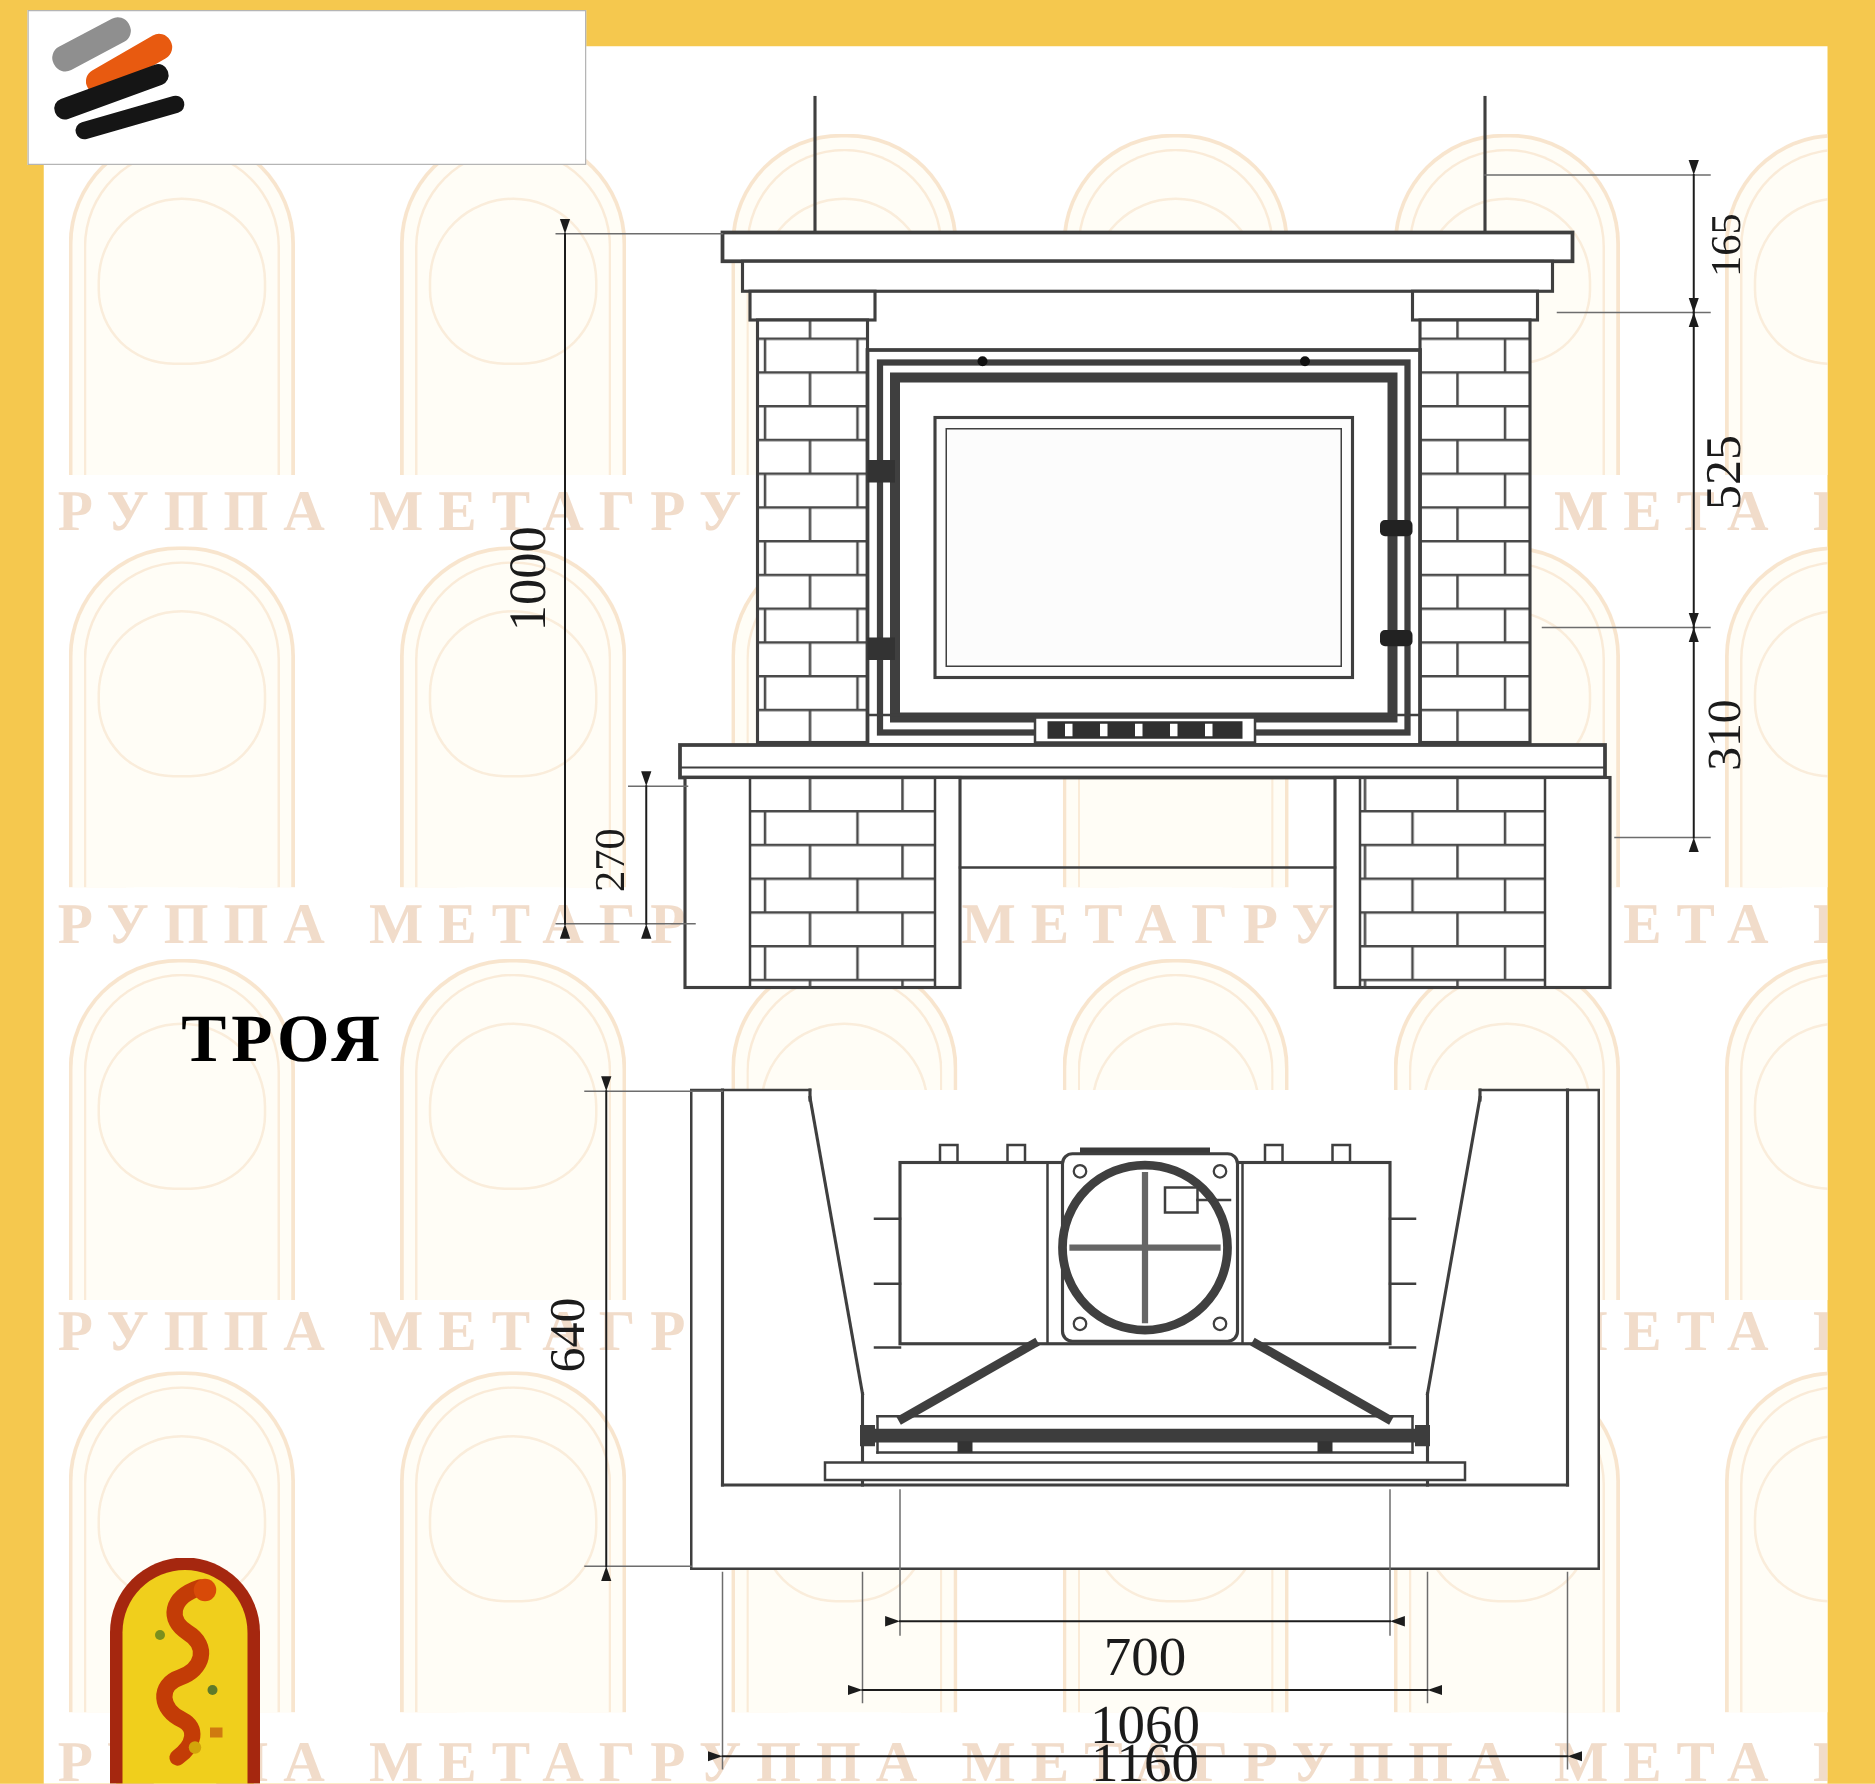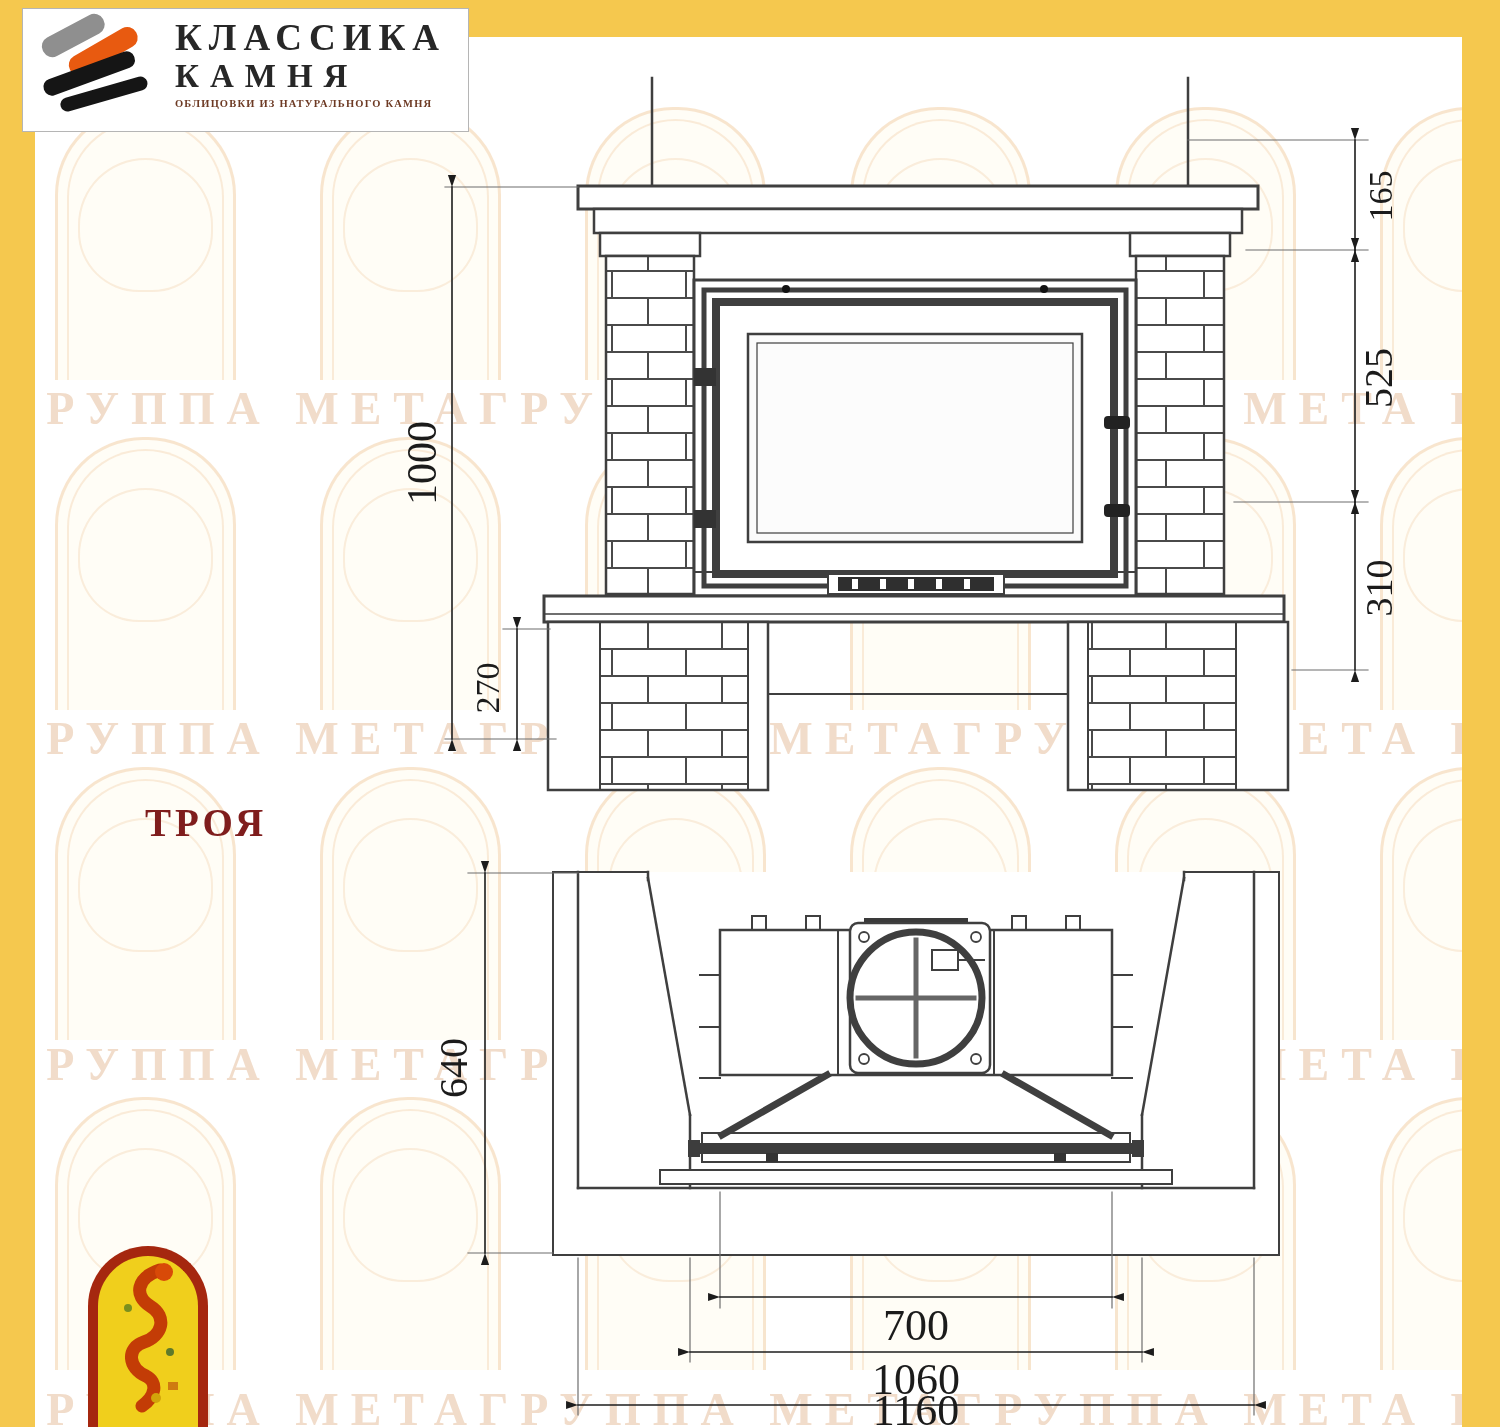--- a/index.html
+++ b/index.html
@@ -19,22 +19,22 @@
         font-weight:bold;font-size:46px;letter-spacing:12px;color:rgba(228,186,150,.5);}
 
   
   .logo-box{position:absolute;left:22px;top:8px;width:445px;height:122px;background:#fff;
         border:1px solid #b5b5b5;z-index:6;}
   .logo-text{position:absolute;left:152px;top:10px;}
   .logo-l1{font-size:37px;font-weight:bold;letter-spacing:7px;color:#272727;line-height:1.05;}
   .logo-l2{font-size:33px;font-weight:bold;letter-spacing:11px;color:#272727;line-height:1.1;}
   .logo-sub{margin-top:4px;font-size:10.5px;font-weight:bold;letter-spacing:1.2px;color:#6d3a24;}
 
-  .model-label{position:absolute;left:145px;top:800px;font-size:39px;font-weight:bold;
-        letter-spacing:4px;color:#7f1d1d;z-index:6;}
+  .model-label{position:absolute;left:145px;top:800px;font-size:54px;font-weight:bold;
+        letter-spacing:4px;color:#000000;z-index:6;}
 
   .draw-svg{position:absolute;left:0;top:0;z-index:4;pointer-events:none;}
 
   .dim{font-family:"Liberation Serif",serif;fill:#1b1b1b;}
 
   
   .emblem{position:absolute;left:88px;top:1246px;width:120px;height:181px;z-index:5;
         background:#f0cf1c;border:10px solid #a5270f;border-bottom:none;
         border-radius:60px 60px 0 0;box-sizing:border-box;}
 </style>
@@ -124,25 +124,20 @@
     <div class="wm-band" style="top:1346px">ГРУППА МЕТАГРУППА МЕТАГРУППА МЕТА ГРУППА МЕТАГРУППА МЕТАГРУППА МЕТА</div>
   </div>
 
   <div class="logo-box">
     <svg width="145" height="110" viewBox="0 0 145 110">
       <rect x="16" y="16" width="68" height="21" rx="10" fill="#8f8f8f" transform="rotate(-28 50 26)"></rect>
       <rect x="42" y="32" width="76" height="21" rx="10" fill="#e85a10" transform="rotate(-30 80 42)"></rect>
       <rect x="18" y="56" width="96" height="17" rx="8" fill="#151515" transform="rotate(-20 66 64)"></rect>
       <rect x="36" y="78" width="90" height="14" rx="7" fill="#151515" transform="rotate(-16 81 85)"></rect>
     </svg>
-    <div class="logo-text">
-      <div class="logo-l1">КЛАССИКА</div>
-      <div class="logo-l2">КАМНЯ</div>
-      <div class="logo-sub">ОБЛИЦОВКИ ИЗ НАТУРАЛЬНОГО КАМНЯ</div>
-    </div>
   </div>
 
   <div class="model-label">ТРОЯ</div>
 
   <svg class="draw-svg" width="1500" height="1427" viewBox="0 0 1500 1427" stroke="#3f3f3f" fill="none" stroke-width="2.5" stroke-linecap="square">
     <defs>
       <marker id="arr" viewBox="0 0 12 12" refX="1" refY="6" markerWidth="13" markerHeight="13" orient="auto-start-reverse" markerUnits="userSpaceOnUse">
         <path d="M1,6 L12,2.2 L12,9.8 z" fill="#1c1c1c" stroke="none"></path>
       </marker>
       <pattern id="bricks" width="74" height="54" patternUnits="userSpaceOnUse">

